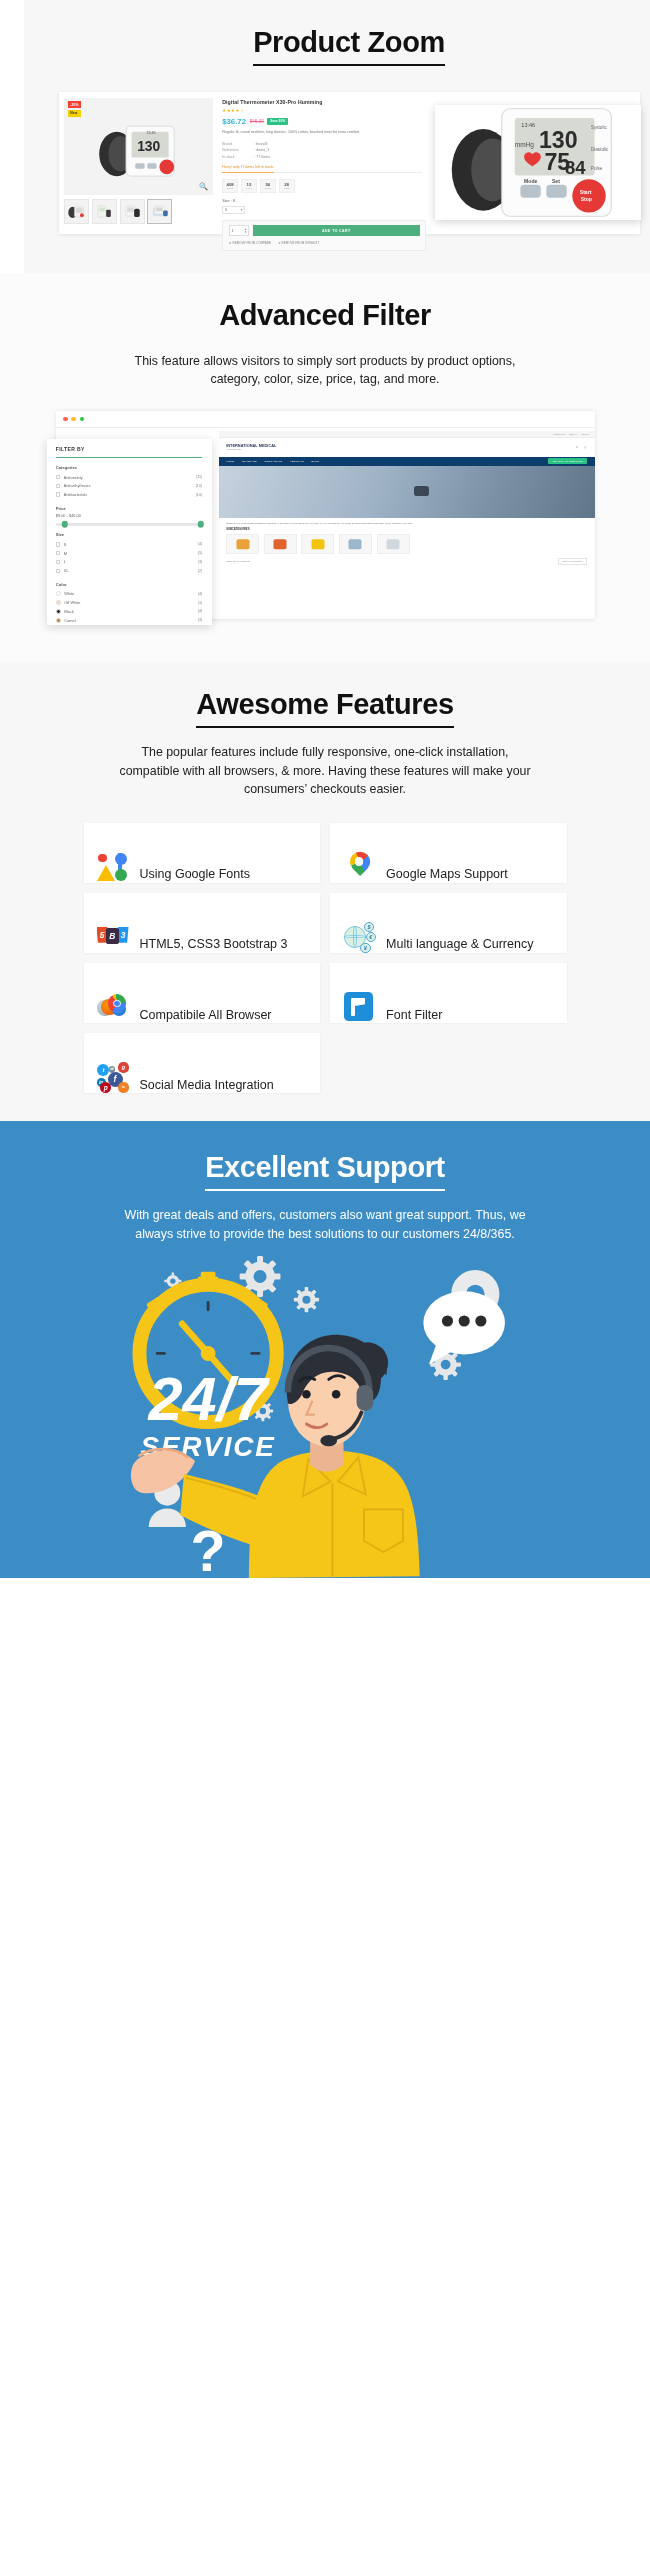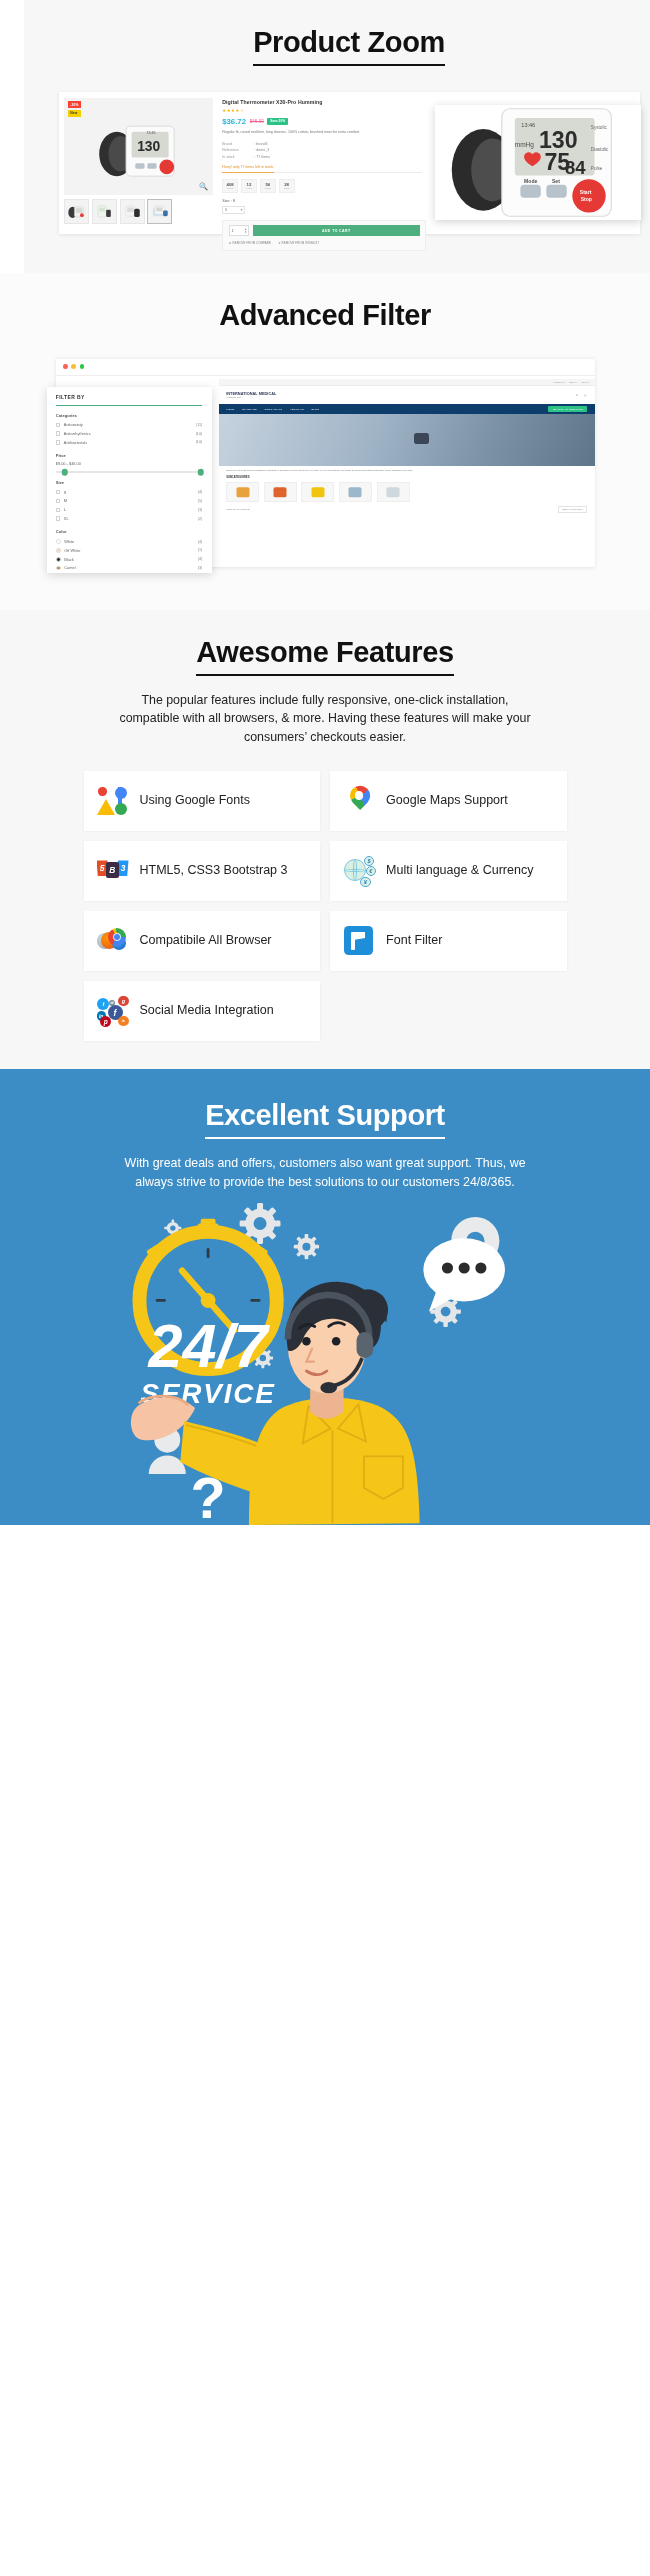--- a/index.html
+++ b/index.html
@@ -192,21 +192,21 @@
   .af-price { font-size: 3.9px; color: #666; margin: 2.8px 0 4.6px; }
   .af-slider { position: relative; height: 2.8px; background: #e6e6e6; border-radius: 1.9px; margin-bottom: 3.7px; }
   .af-knob { position: absolute; top: 50%; transform: translate(-50%,-50%); width: 6.5px; height: 6.5px; border-radius: 50%; background: #4caf7d; }
 
   
   .pf-grid {
     display: grid; grid-template-columns: 1fr 1fr; gap: 10.2px;
     width: 483px; margin: 24px auto 0; padding-bottom: 28px;
   }
   .pf-card {
-    background: #fff; height: 60px; display: flex; align-items: center;
+    background: #fff; height: 60px; display: flex; align-items: flex-end;
     padding: 0 13px; gap: 11px; box-shadow: 0 0.9px 2.8px rgba(0,0,0,.06);
   }
   .pf-ico { width: 32px; height: 32px; flex: 0 0 auto; position: relative; }
   .pf-label { font-size: 12.5px; color: #222; line-height: 1.25; }
 
   
   .ic-gf .d1 { position:absolute; left:1.9px; top:2.8px; width:8.4px; height:8.4px; border-radius:50%; background:#ea4335; }
   .ic-gf .d2 { position:absolute; left:0; bottom:1.9px; width:0;height:0; border-left:9.3px solid transparent; border-right:9.3px solid transparent; border-bottom:16.7px solid #fbbc04; }
   .ic-gf .d3 { position:absolute; right:1.9px; top:1.9px; width:12px; height:12px; border-radius:50%; background:#4285f4; }
   .ic-gf .d4 { position:absolute; right:1.9px; bottom:1.9px; width:12px; height:12px; border-radius:50%; background:#34a853; }
@@ -438,20 +438,21 @@
           <text x="157" y="104" font-size="5.5" fill="#ffffff" font-family="Liberation Sans" font-weight="bold">Stop</text>
         </svg>
       </div>
     </div>
   </section>
 
   <section class="section sec-white" style="padding-bottom:37px;">
     <div class="title-wrap">
       <h1 class="sec-title" style="border-bottom:none;">Advanced Filter</h1>
     </div>
+    <p class="sec-sub">This feature allows visitors to simply sort products by product options, category, color, size, price, tag, and more.</p>
 
     <div class="af-stage">
       <div class="af-browser">
         <div class="af-chrome">
           <span class="dot r"></span>
           <span class="dot y"></span>
           <span class="dot g"></span>
         </div>
 
         <div class="af-site">

